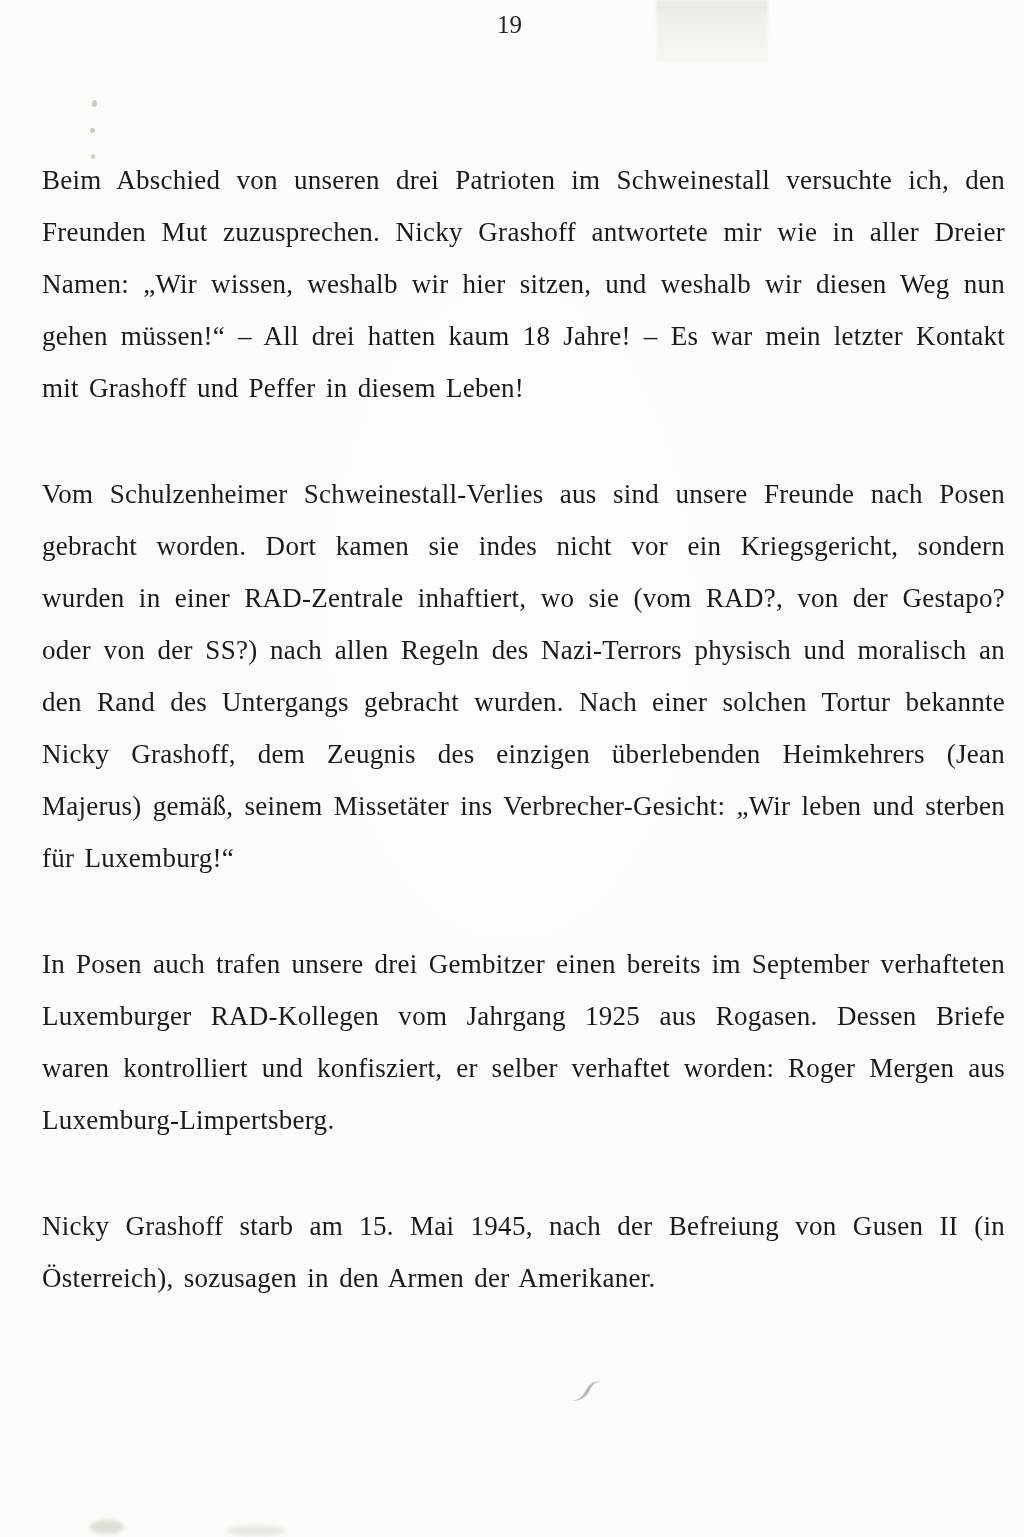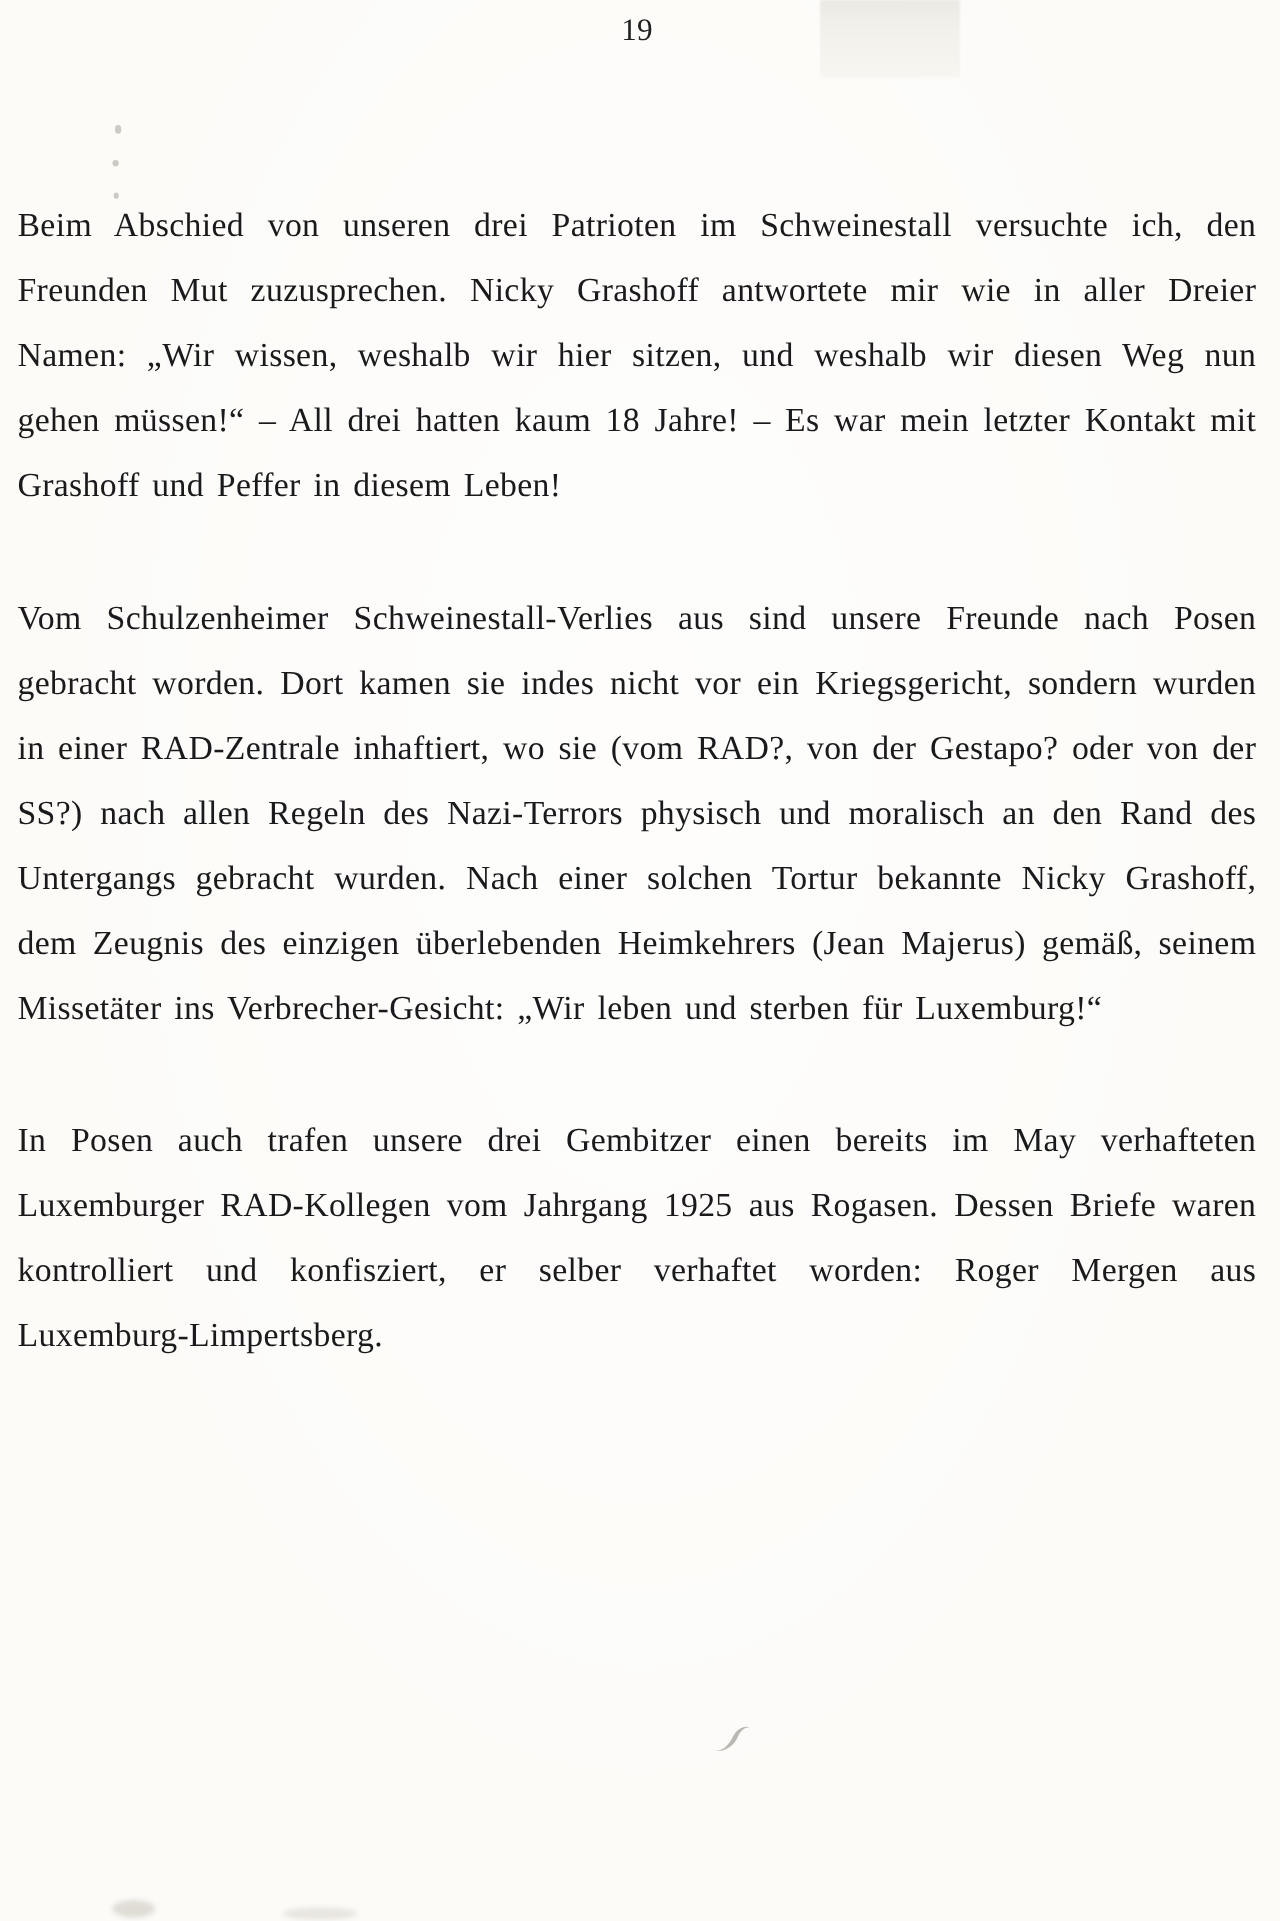--- a/index.html
+++ b/index.html
@@ -28,20 +28,21 @@
     line-height: 30px;
     color: #222;
   }
   .content {
     margin-top: 114px;
     font-size: 27px;
     line-height: 52px;
     text-align: justify;
     word-spacing: 0.12em;
     letter-spacing: 0.01em;
+    margin-left: 28px;
   }
   .content p {
     margin: 0 0 54px 0;
   }
   
   .artifact { position: absolute; pointer-events: none; }
   .artifact-topright {
     left: 656px; top: 0; width: 112px; height: 62px;
     background: linear-gradient(180deg, #e9e7e1 0%, #f2f0ea 40%, #f7f5f0 100%);
     filter: blur(1px);
@@ -83,21 +84,22 @@
   <div class="artifact artifact-topright"></div>
   <div class="artifact speck speck-1"></div>
   <div class="artifact speck speck-2"></div>
   <div class="artifact speck speck-3"></div>
 
   <div class="page-number">19</div>
 
   <div class="content">
     <p>Beim Abschied von unseren drei Patrioten im Schweinestall versuchte ich, den Freunden Mut zuzusprechen. Nicky Grashoff antwortete mir wie in aller Dreier Namen: „Wir wissen, weshalb wir hier sitzen, und weshalb wir diesen Weg nun gehen müssen!“ – All drei hatten kaum 18 Jahre! – Es war mein letzter Kontakt mit Grashoff und Peffer in diesem Leben!</p>
     <p>Vom Schulzenheimer Schweinestall-Verlies aus sind unsere Freunde nach Posen gebracht worden. Dort kamen sie indes nicht vor ein Kriegsgericht, sondern wurden in einer RAD-Zentrale inhaftiert, wo sie (vom RAD?, von der Gestapo? oder von der SS?) nach allen Regeln des Nazi-Terrors physisch und moralisch an den Rand des Untergangs gebracht wurden. Nach einer solchen Tortur bekannte Nicky Grashoff, dem Zeugnis des einzigen überlebenden Heimkehrers (Jean Majerus) gemäß, seinem Missetäter ins Verbrecher-Gesicht: „Wir leben und sterben für Luxemburg!“</p>
-    <p>In Posen auch trafen unsere drei Gembitzer einen bereits im May verhafteten Luxemburger RAD-Kollegen vom Jahrgang 1925 aus Rogasen. Dessen Briefe waren kontrolliert und konfisziert, er selber verhaftet worden: Roger Mergen aus Luxemburg-Limpertsberg.</p>
+    <p>In Posen auch trafen unsere drei Gembitzer einen bereits im September verhafteten Luxemburger RAD-Kollegen vom Jahrgang 1925 aus Rogasen. Dessen Briefe waren kontrolliert und konfisziert, er selber verhaftet worden: Roger Mergen aus Luxemburg-Limpertsberg.</p>
+    <p>Nicky Grashoff starb am 15. Mai 1945, nach der Befreiung von Gusen II (in Österreich), sozusagen in den Armen der Amerikaner.</p>
   </div>
 
   <svg class="artifact squiggle" viewBox="0 0 36 26">
     <path d="M2,22 C8,24 14,20 18,12 C21,6 26,2 33,4 C28,3 24,7 22,12 C19,19 10,25 2,22 Z" fill="#8f8c83" opacity="0.8"></path>
   </svg>
 
   <div class="artifact smudge-bottom-left"></div>
   <div class="artifact smudge-bottom-mid"></div>
 
 </div>

